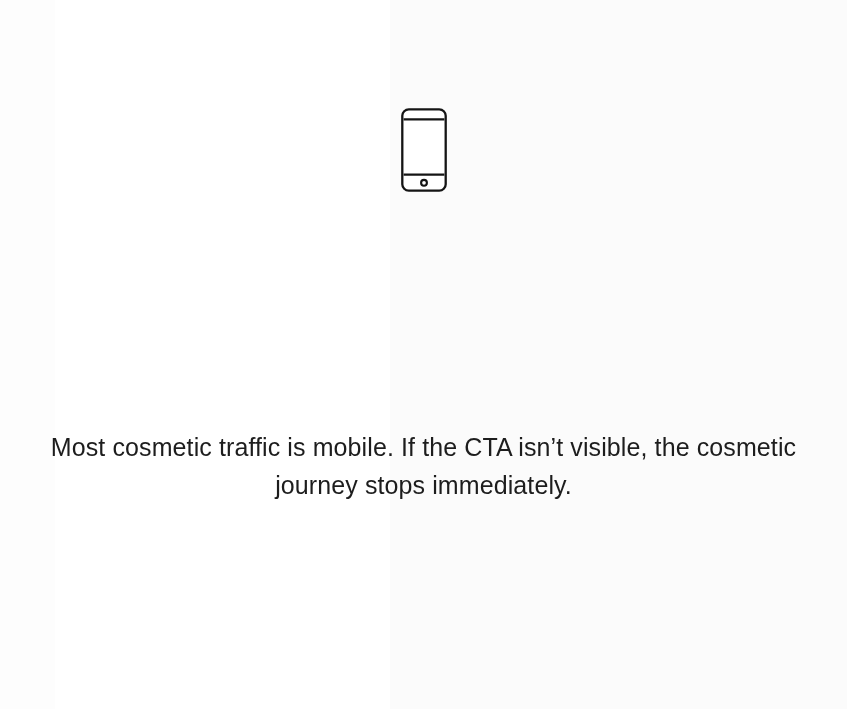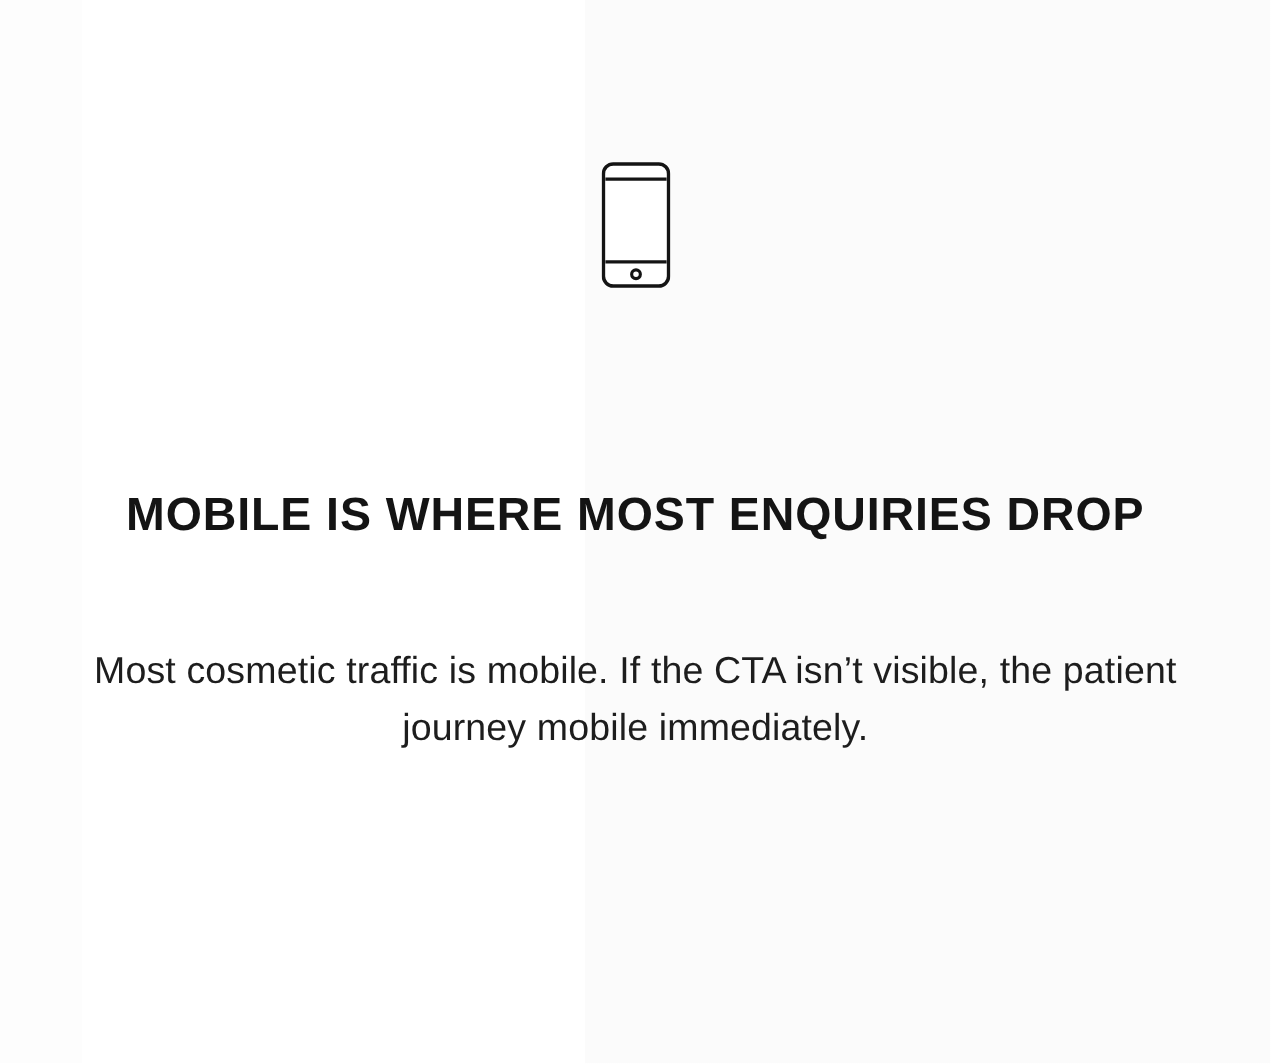--- a/index.html
+++ b/index.html
@@ -98,18 +98,17 @@
 
     <div class="icon-wrap">
       <svg class="phone-icon" width="46" height="84" viewBox="0 0 46 84" fill="none" xmlns="http://www.w3.org/2000/svg" aria-hidden="true">
         <rect x="1.3" y="1.3" width="43.4" height="81.4" rx="6.5" ry="6.5" stroke="#141414" stroke-width="2.3" fill="#ffffff"></rect>
         <line x1="2.6" y1="11.4" x2="43.4" y2="11.4" stroke="#141414" stroke-width="2.1"></line>
         <line x1="2.6" y1="66.6" x2="43.4" y2="66.6" stroke="#141414" stroke-width="2.1"></line>
         <circle cx="23" cy="74.8" r="2.9" stroke="#141414" stroke-width="2.1" fill="#ffffff"></circle>
       </svg>
     </div>
 
-    <h1 class="headline">MOBILE IS WHERE MOST ENQUIRIES DROP</h1>
 
-    <p class="body-copy">Most cosmetic traffic is mobile. If the CTA isn’t visible, the patient journey mobile immediately.</p>
+    <p class="body-copy">Most cosmetic traffic is mobile. If the CTA isn’t visible, the cosmetic journey stops immediately.</p>
 
   </div>
 </div>
 
 </body></html>

